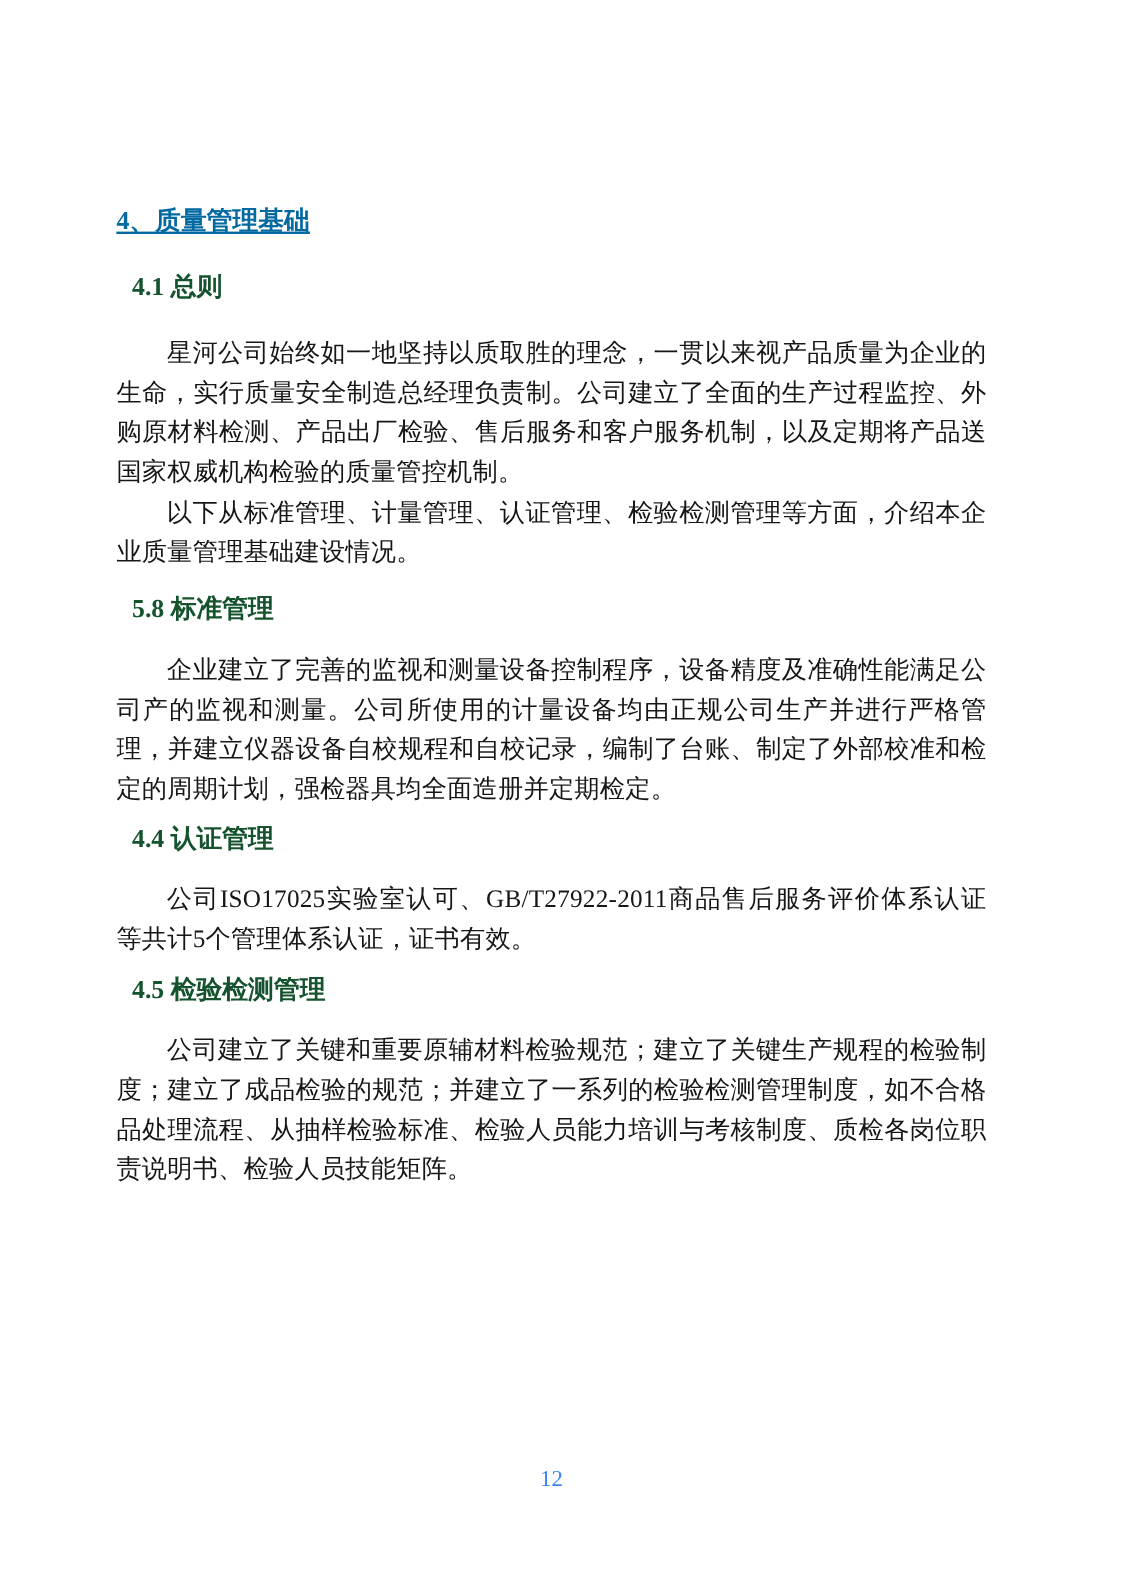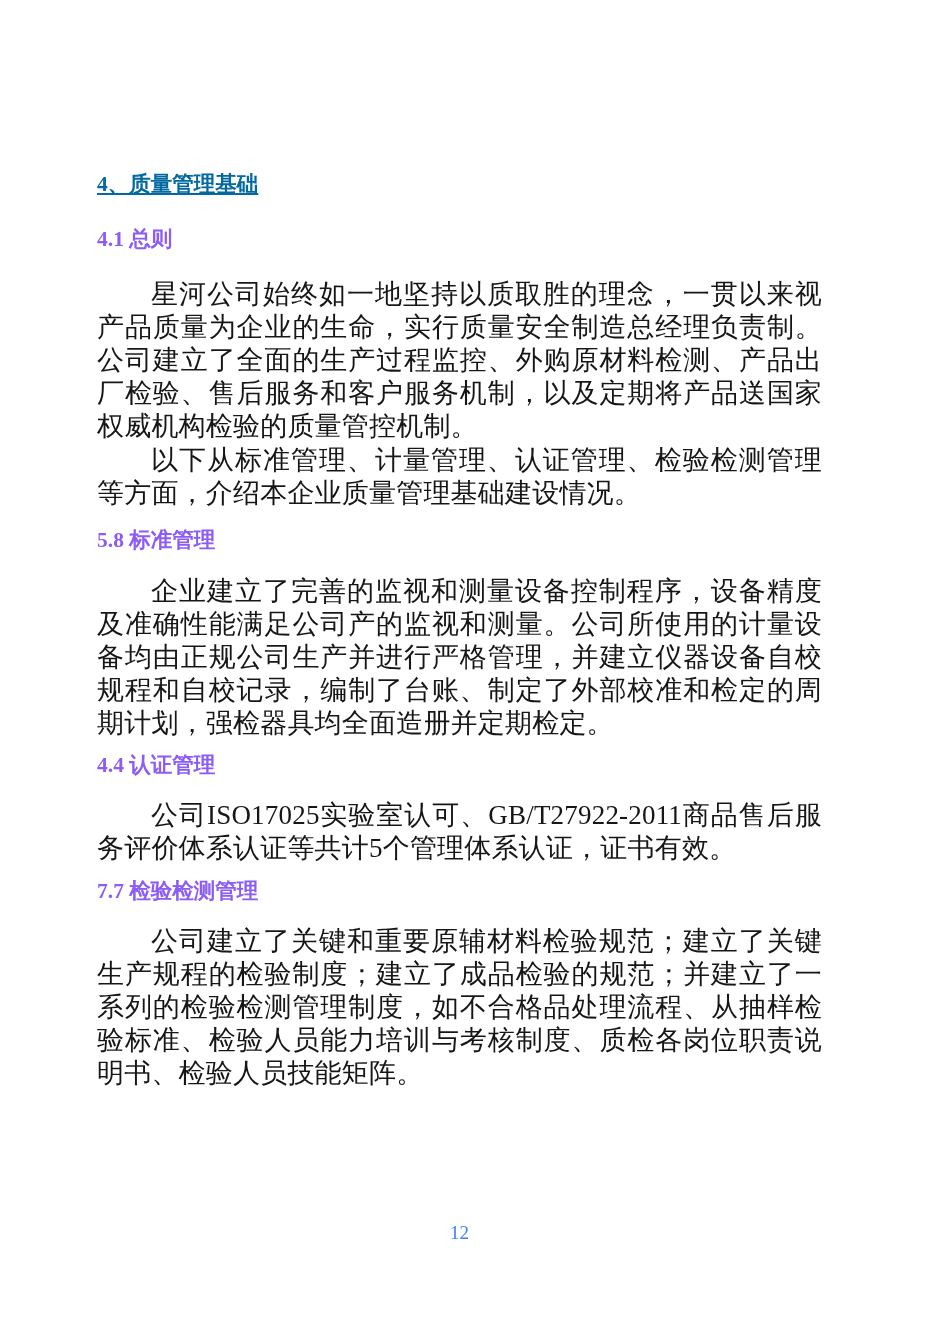--- a/index.html
+++ b/index.html
@@ -27,25 +27,25 @@
     font-weight: bold;
     line-height: 26px;
     margin: 0;
     color: #0369a1;
     text-decoration: underline;
   }
   .section-heading {
     font-size: 21.5px;
     font-weight: bold;
     line-height: 26px;
-    margin: 0;
-    color: #8b5cf6;
+    margin: 13px;
+    color: #14532d;
   }
   .body-para {
-    font-size: 27px;
+    font-size: 21px;
     line-height: 33px;
     text-align: justify;
     text-indent: 2em;
     margin: 0;
     letter-spacing: 0.2px;
   }
   .mt-29 { margin-top: 29px; }
   .mt-26 { margin-top: 26px; }
   .mt-1  { margin-top: 1px; }
   .mt-17 { margin-top: 17px; }
@@ -77,19 +77,19 @@
     <p class="body-para mt-26">星河公司始终如一地坚持以质取胜的理念，一贯以来视产品质量为企业的生命，实行质量安全制造总经理负责制。公司建立了全面的生产过程监控、外购原材料检测、产品出厂检验、售后服务和客户服务机制，以及定期将产品送国家权威机构检验的质量管控机制。</p>
     <p class="body-para mt-1">以下从标准管理、计量管理、认证管理、检验检测管理等方面，介绍本企业质量管理基础建设情况。</p>
 
     <h2 class="section-heading mt-17">5.8 标准管理</h2>
 
     <p class="body-para mt-22">企业建立了完善的监视和测量设备控制程序，设备精度及准确性能满足公司产的监视和测量。公司所使用的计量设备均由正规公司生产并进行严格管理，并建立仪器设备自校规程和自校记录，编制了台账、制定了外部校准和检定的周期计划，强检器具均全面造册并定期检定。</p>
 
     <h2 class="section-heading mt-12">4.4 认证管理</h2>
     <p class="body-para mt-21">公司ISO17025实验室认可、GB/T27922-2011商品售后服务评价体系认证等共计5个管理体系认证，证书有效。</p>
 
-    <h2 class="section-heading mt-13">7.7 检验检测管理</h2>
+    <h2 class="section-heading mt-13">4.5 检验检测管理</h2>
     <p class="body-para mt-21">公司建立了关键和重要原辅材料检验规范；建立了关键生产规程的检验制度；建立了成品检验的规范；并建立了一系列的检验检测管理制度，如不合格品处理流程、从抽样检验标准、检验人员能力培训与考核制度、质检各岗位职责说明书、检验人员技能矩阵。</p>
 
   </div>
 
   <div class="page-number">12</div>
 </div>
 
 </body></html>

